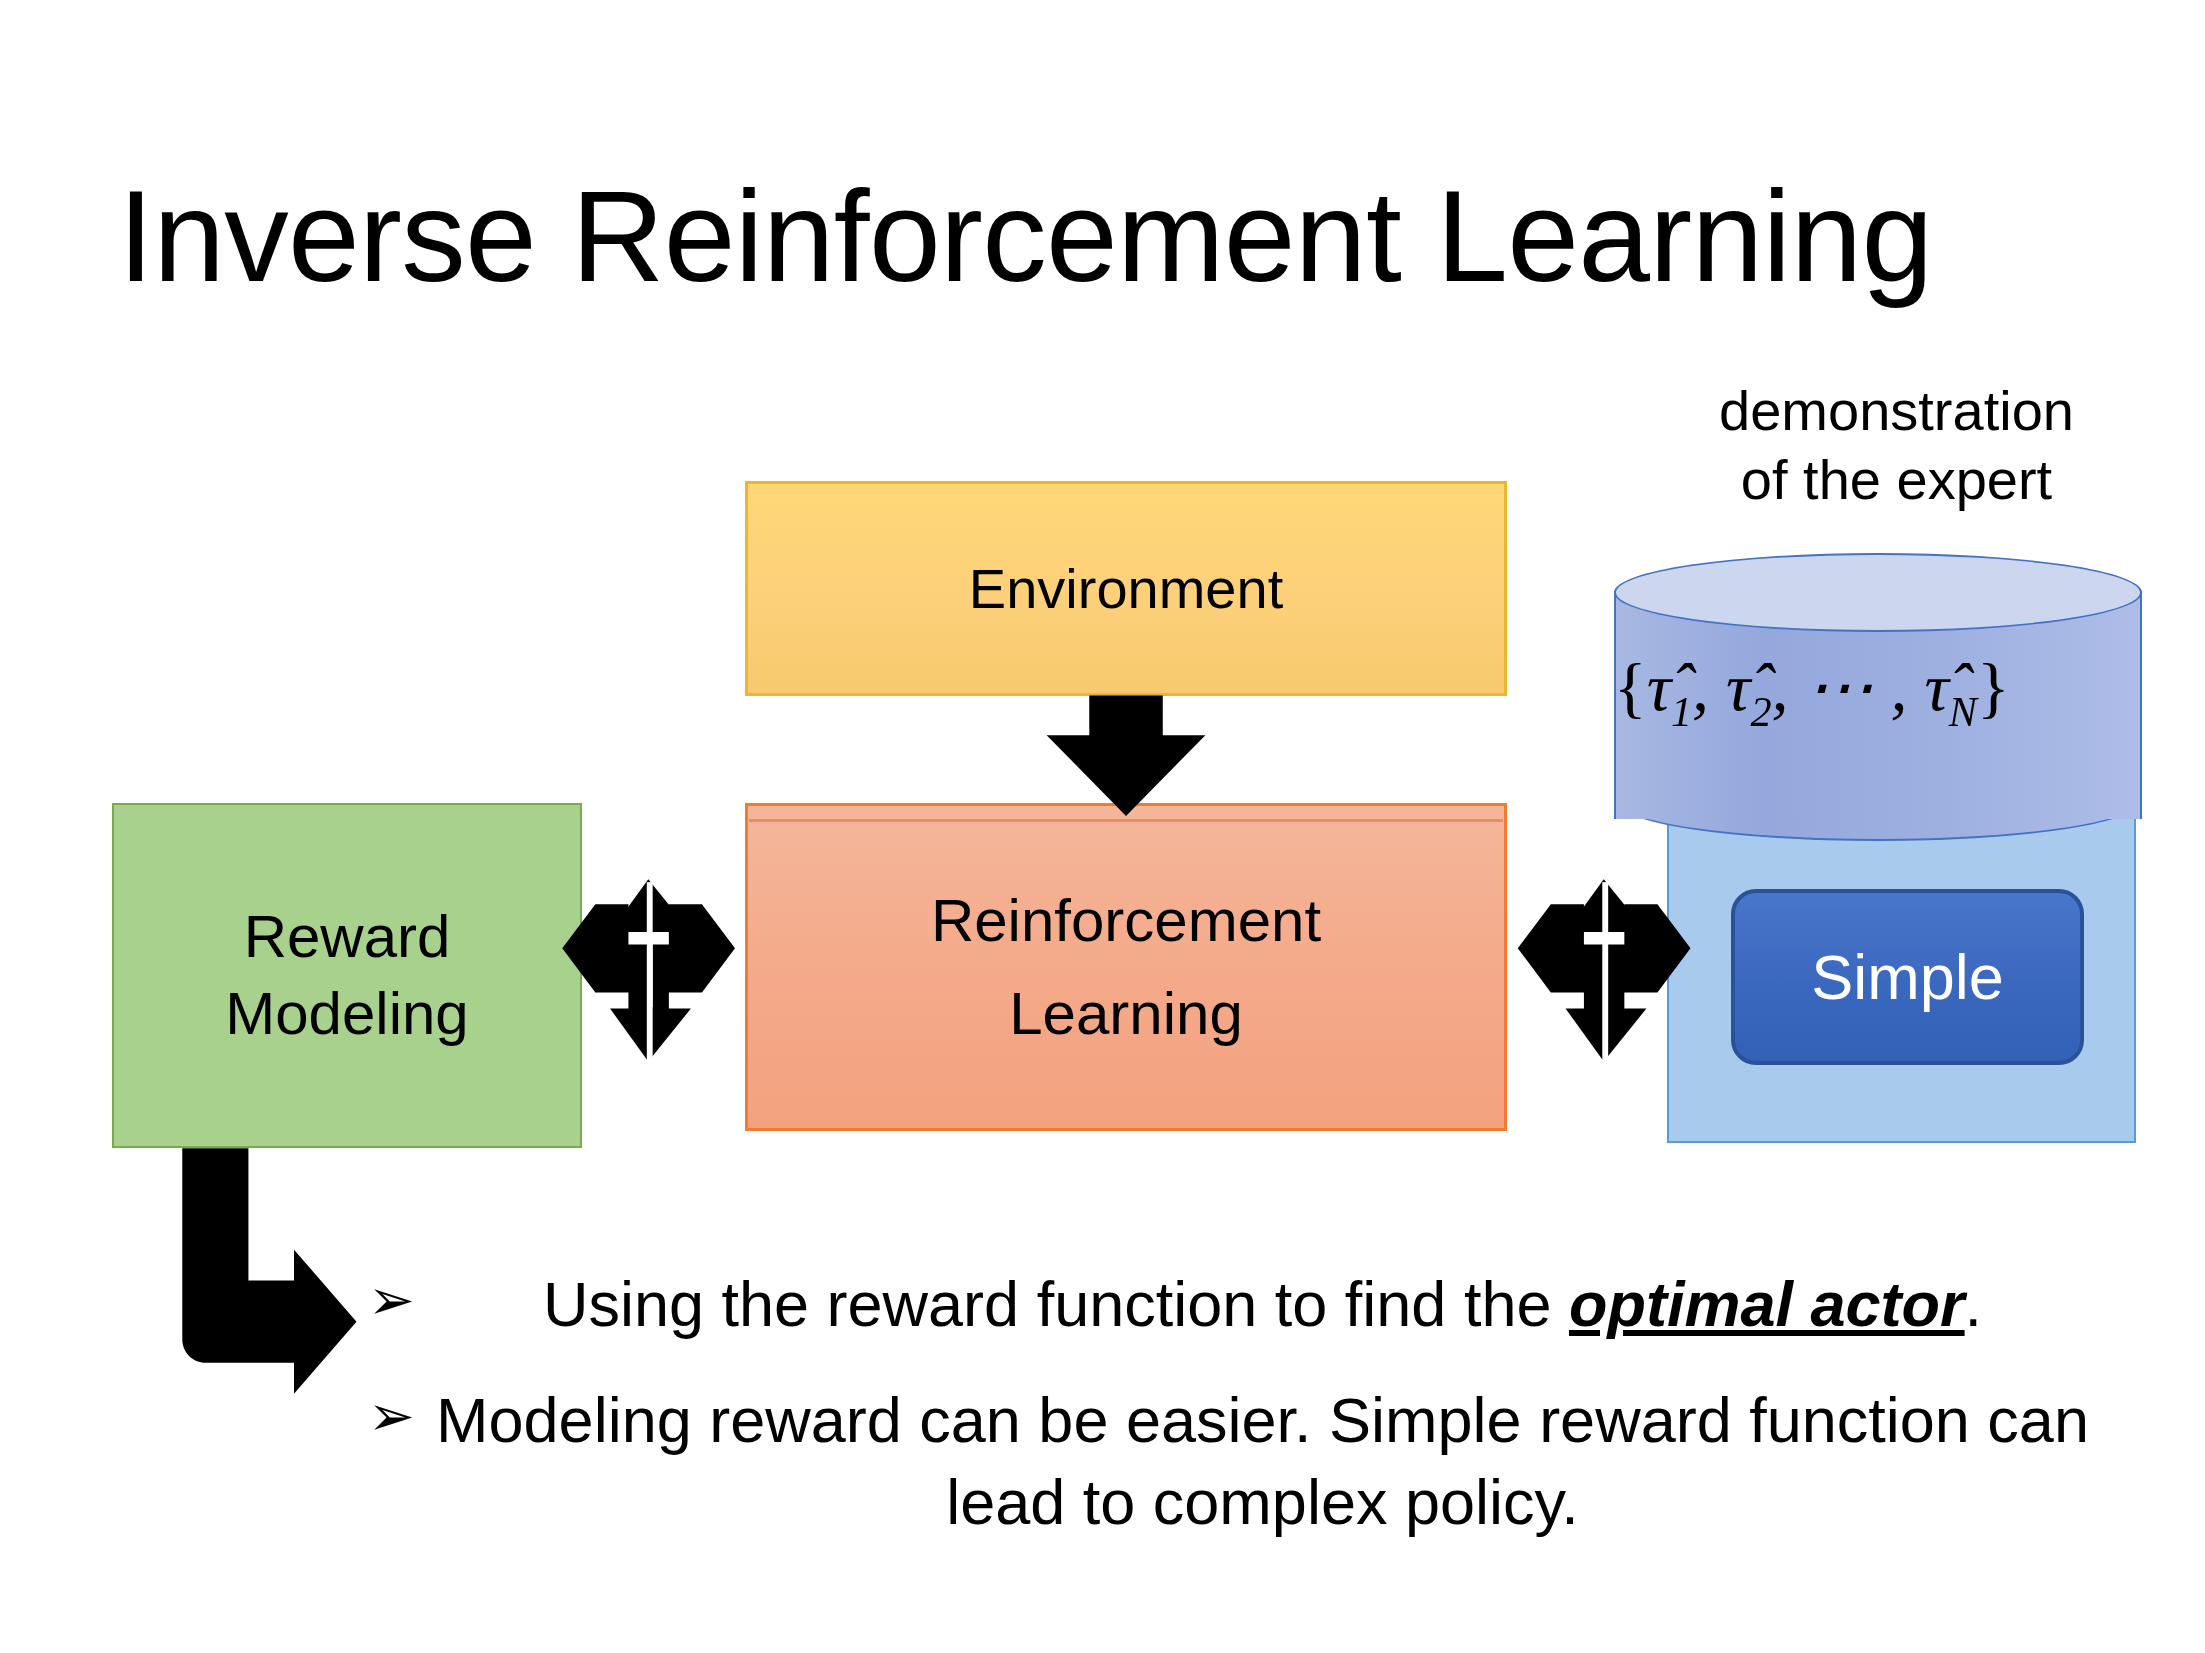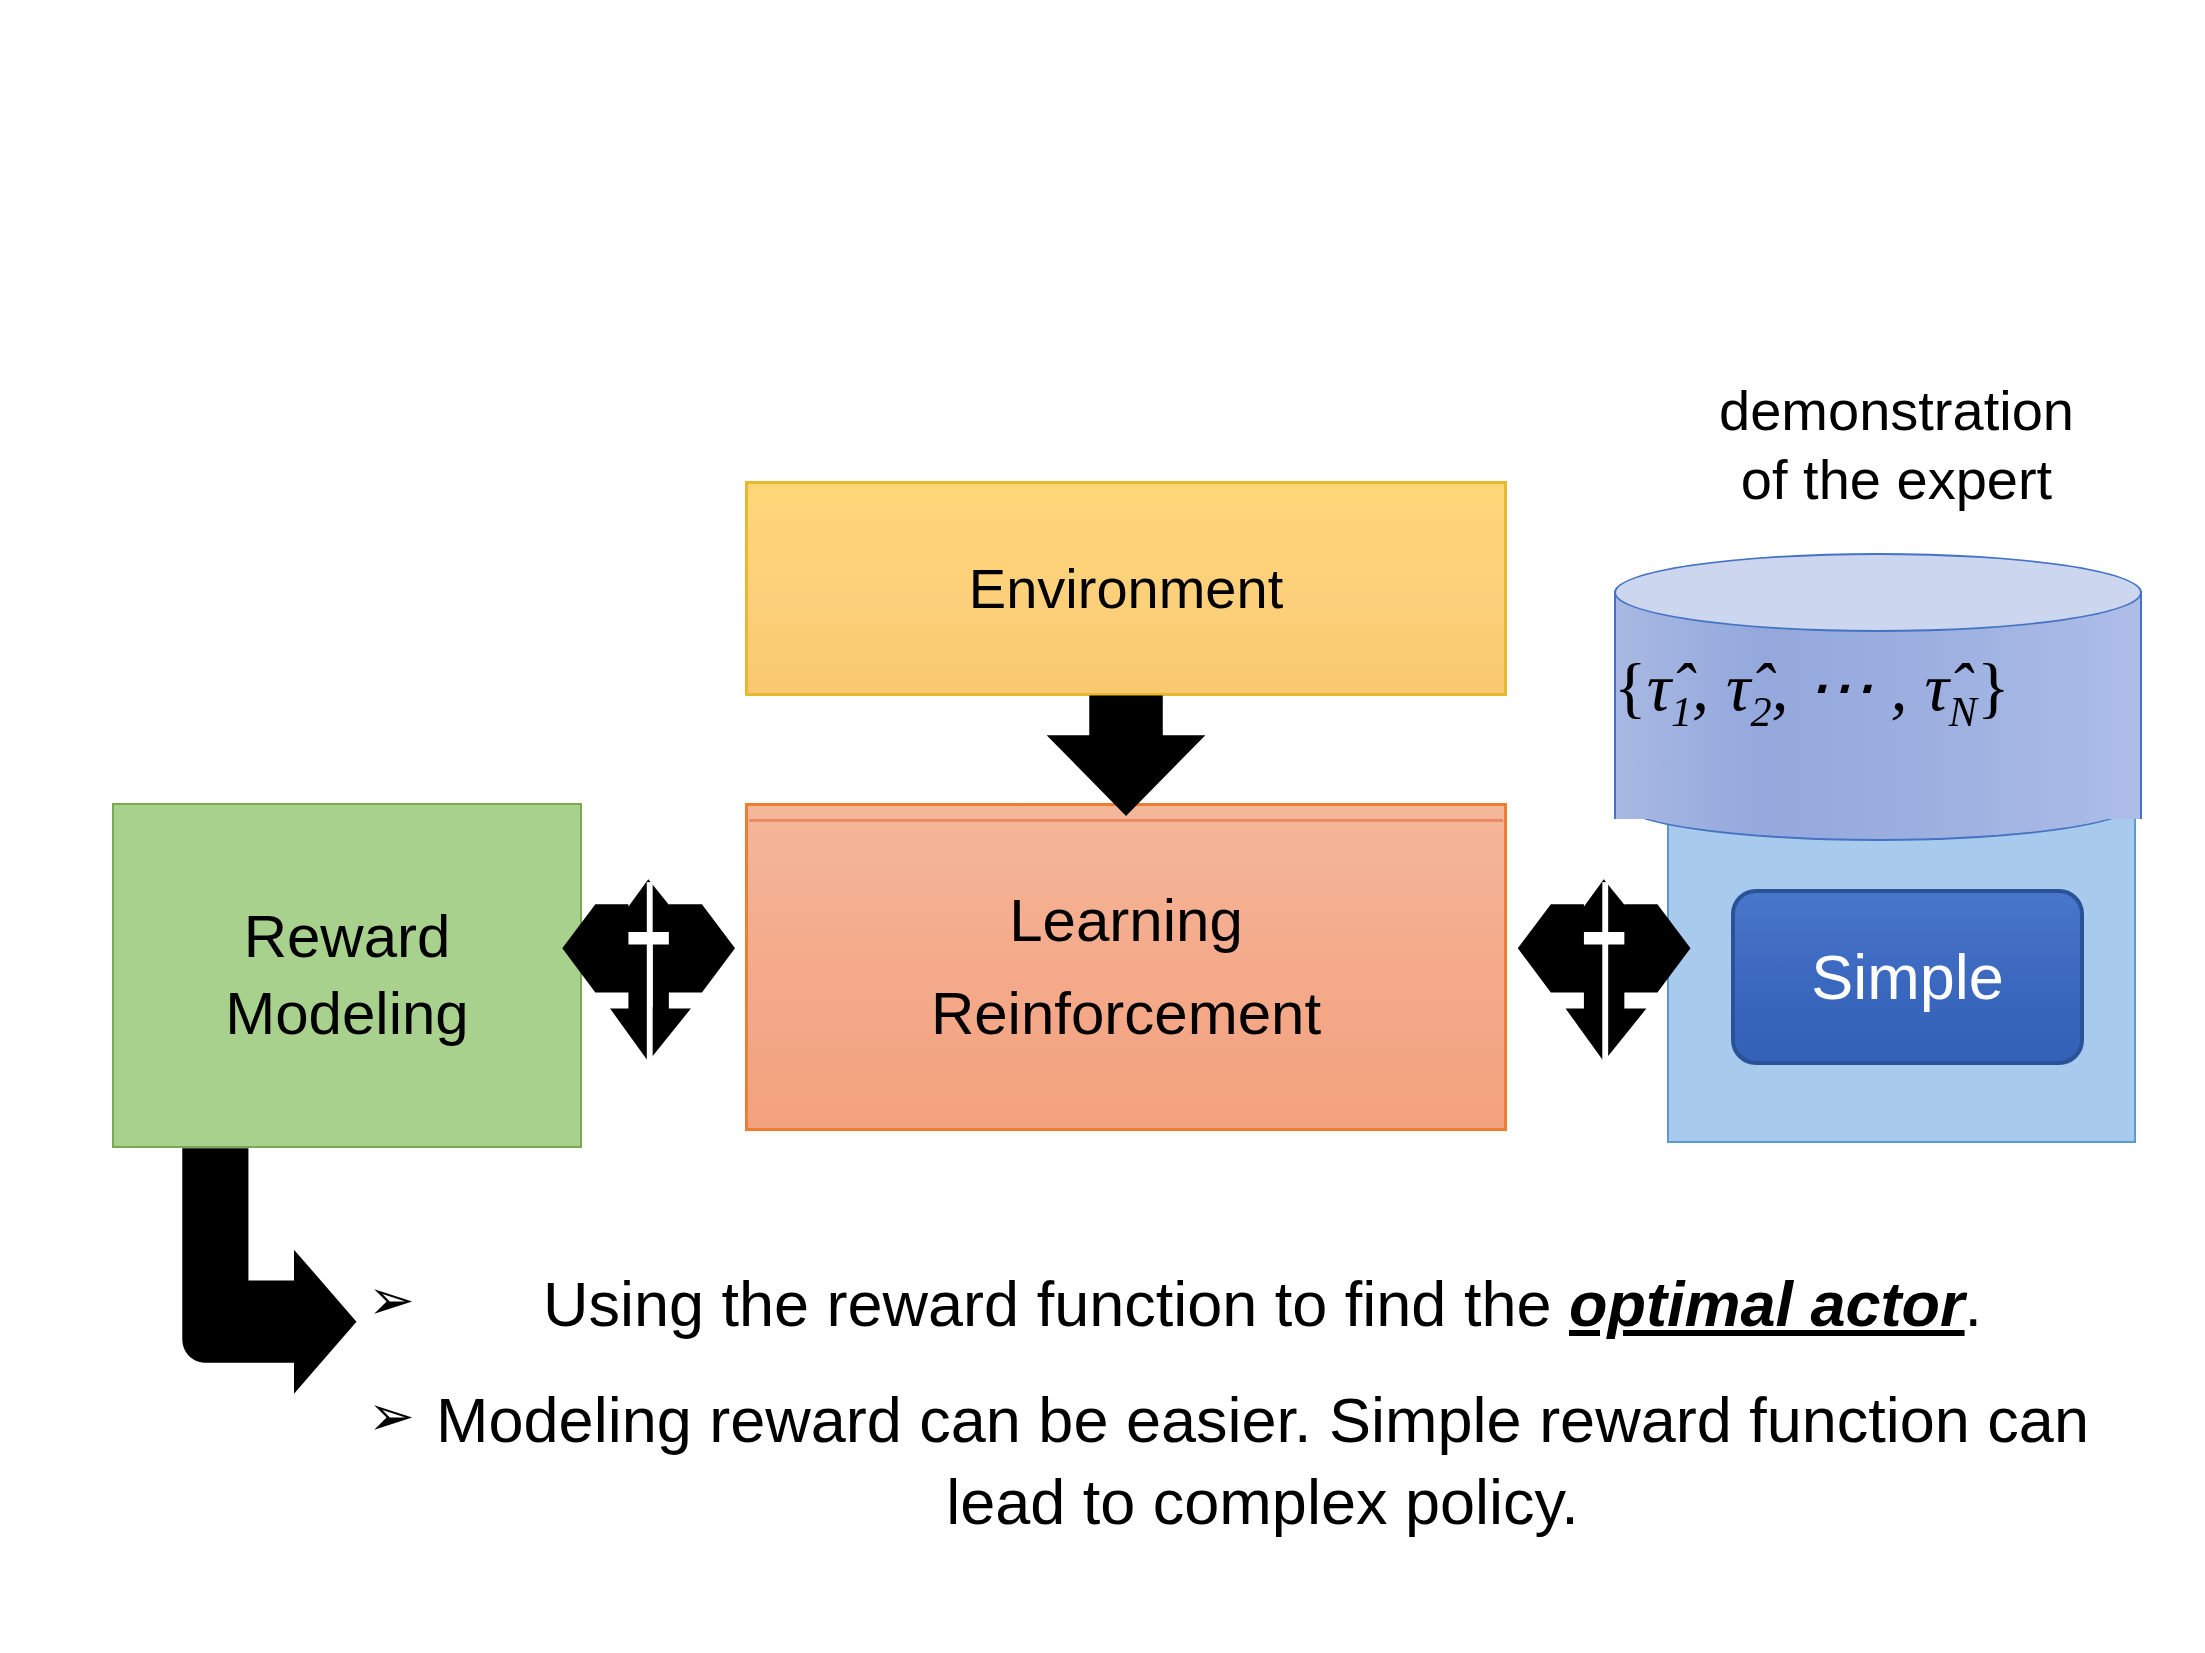--- a/index.html
+++ b/index.html
@@ -233,36 +233,37 @@
     font-weight: bold;
     font-style: italic;
     text-decoration: underline;
   }
 </style>
 </head>
 <body>
 
 <div id="slide">
 
+  <div id="slide-title">Inverse Reinforcement Learning</div>
 
   <div class="dbox" id="reward-box">
     <div>
       <div>Reward</div>
       <div>Modeling</div>
     </div>
   </div>
 
   <div class="dbox" id="environment-box">
     <div>Environment</div>
   </div>
 
   <div class="dbox" id="rl-box">
     <div>
+      <div>Reinforcement</div>
       <div>Learning</div>
-      <div>Reinforcement</div>
     </div>
   </div>
   <div id="rl-top-rule"></div>
 
   <div id="expert-caption">
     <div>demonstration</div>
     <div>of the expert</div>
   </div>
 
   <div id="expert-panel"></div>

